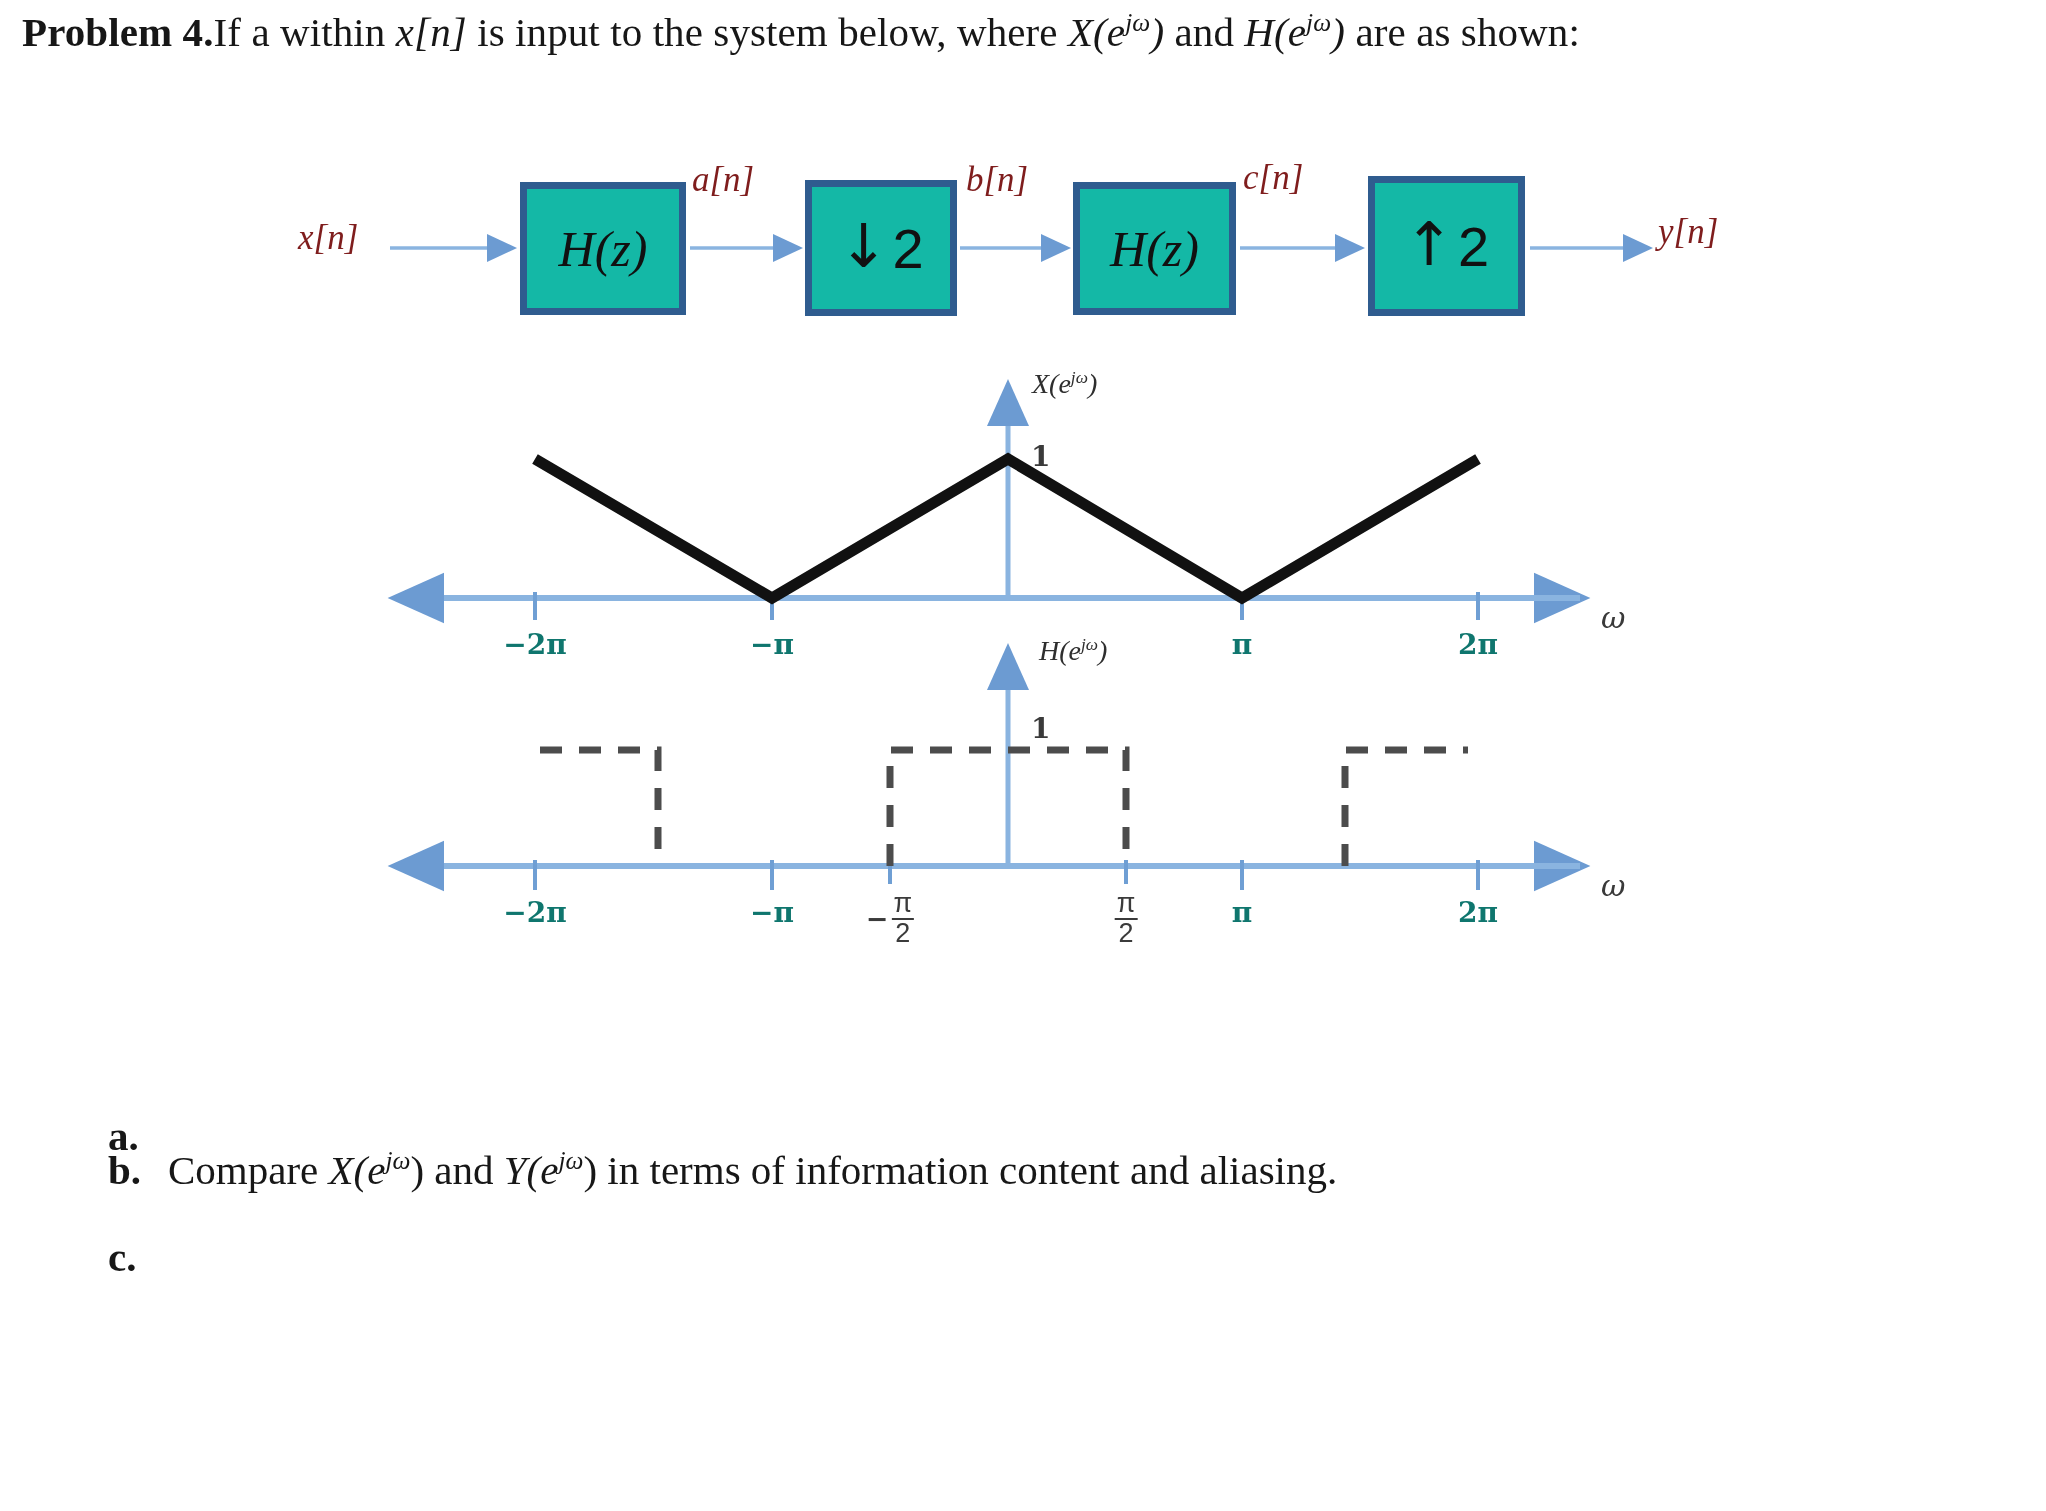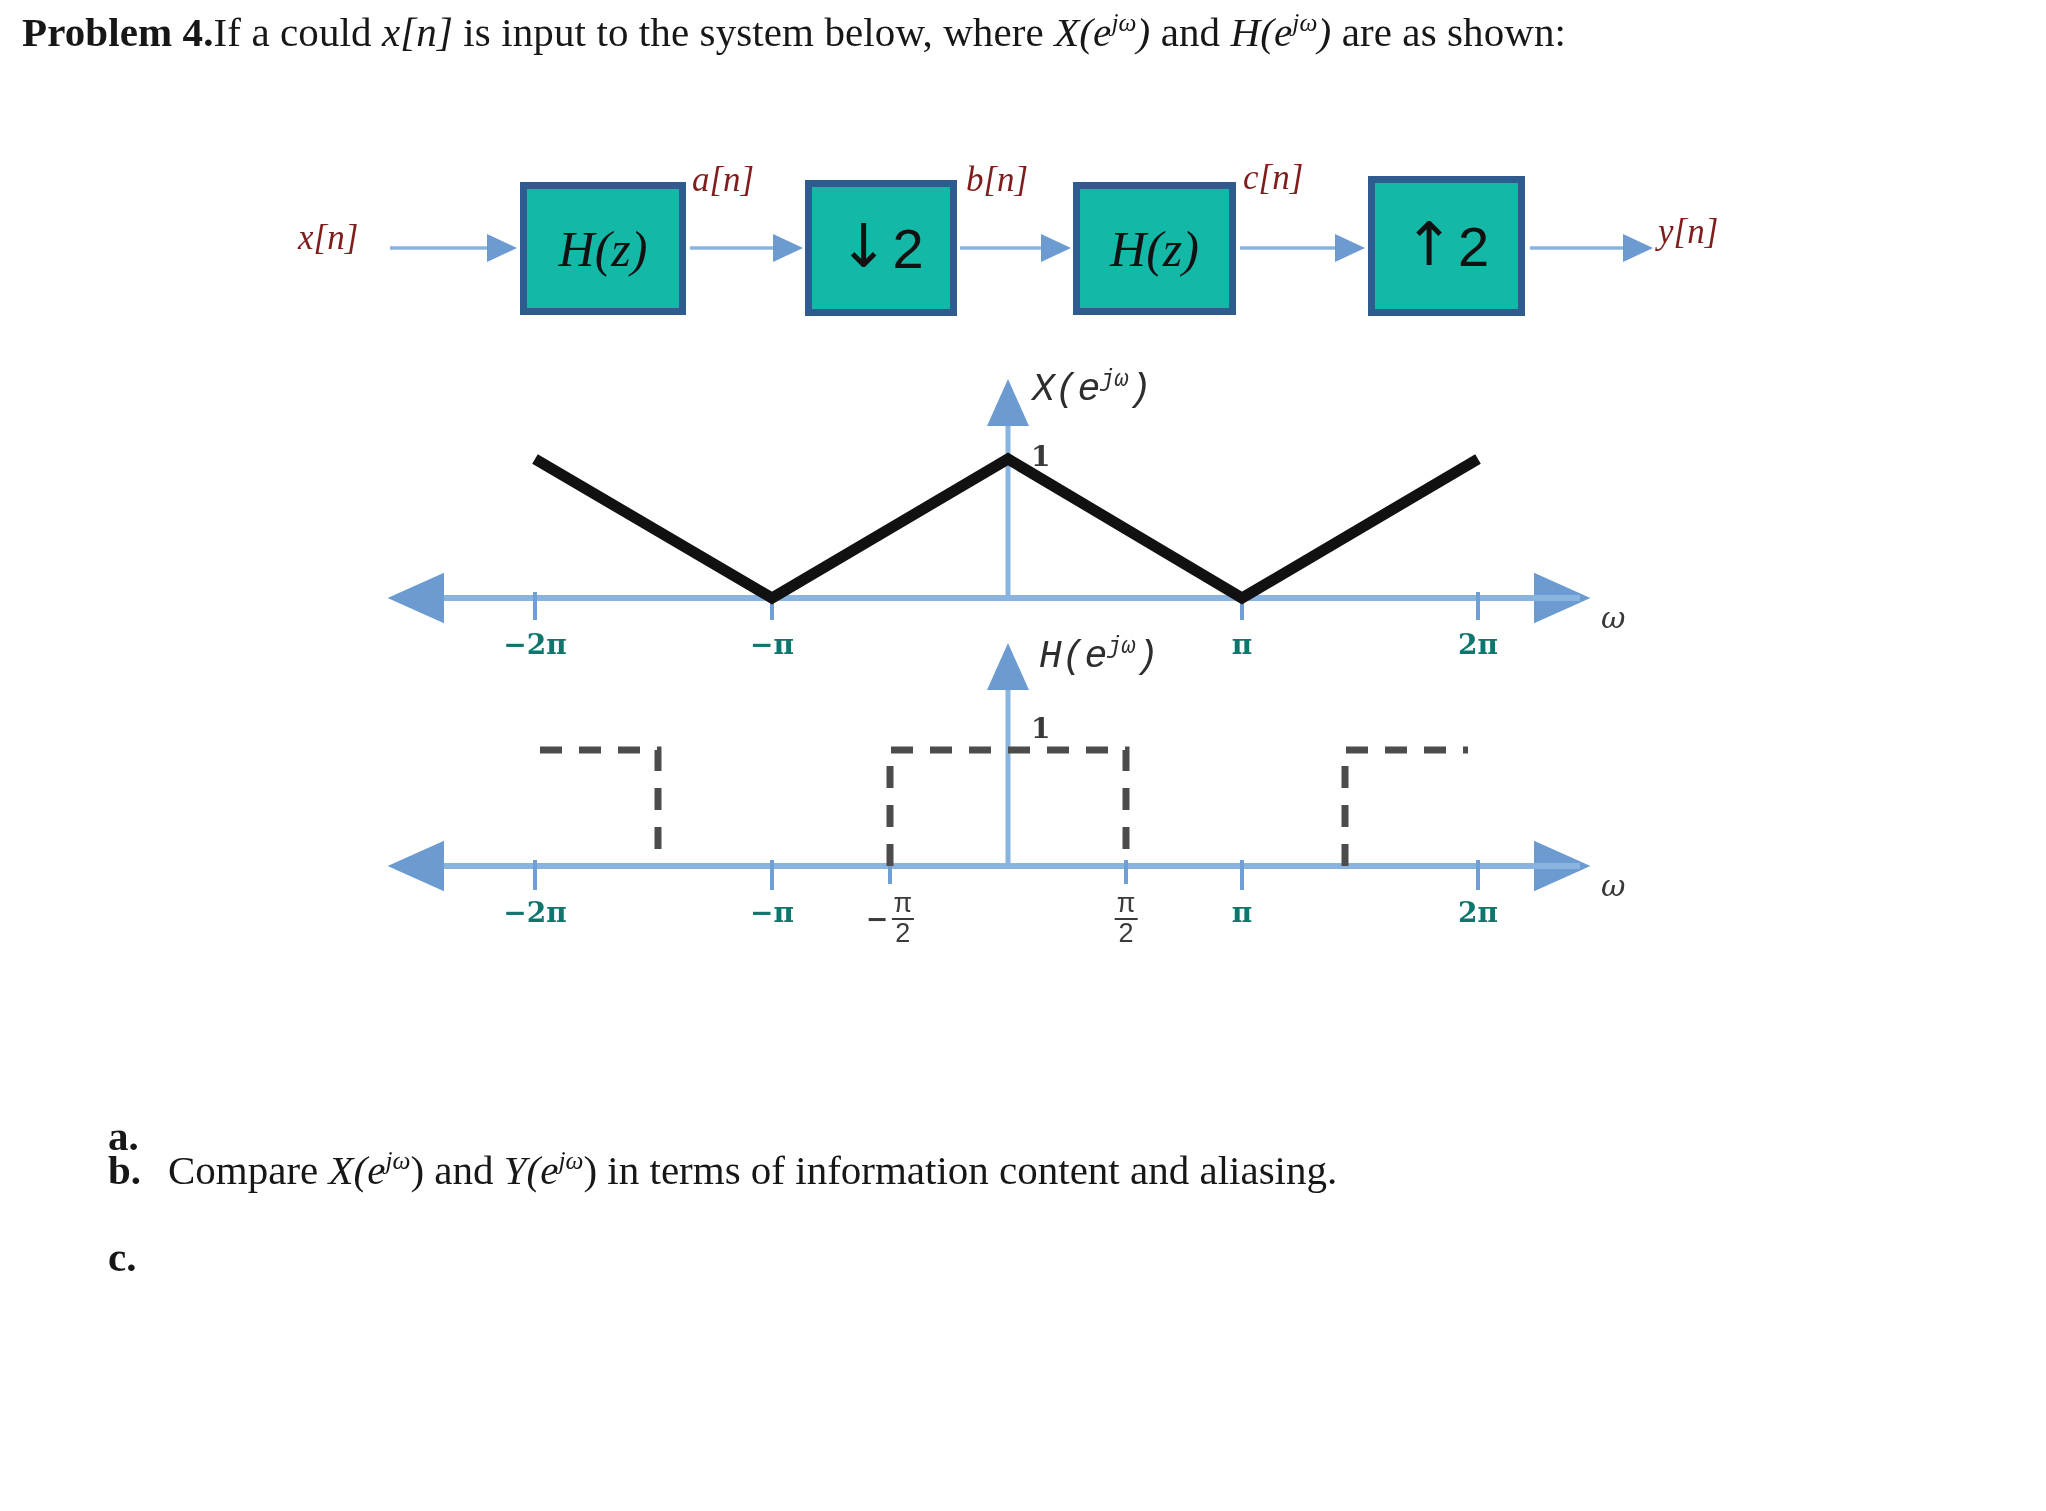--- a/index.html
+++ b/index.html
@@ -91,23 +91,23 @@
     width: 2046px; height: 1511px;
     pointer-events: none;
   }
   .plot-text {
     position: absolute;
     font-family: "Liberation Sans", sans-serif;
     color: #3b3b3b;
     white-space: nowrap;
   }
   .axis-name {
-    font-family: Liberation Mono, monospace;
+    font-family: Liberation Serif, serif;
     font-style: italic;
-    font-size: 38px;
+    font-size: 28px;
     color: #2e2e2e;
   }
   .tick-lab {
     font-family: "DejaVu Serif", serif;
     font-size: 28px;
     font-weight: 700;
     color: #0f766e;
     transform: translateX(-50%);
     text-align: center;
   }
@@ -155,21 +155,21 @@
     left: 0; top: 0;
     font-weight: 700;
   }
 </style>
 </head>
 <body>
 
 <div class="page">
 
   <div class="problem-stmt">
-    <b>Problem 4.</b><span>If a could </span><span class="mathi">x[n]</span><span> is input to the system below, where </span><span class="mathi">X(e</span><sup class="expo">jω</sup><span class="mathi">)</span><span> and </span><span class="mathi">H(e</span><sup class="expo">jω</sup><span class="mathi">)</span><span> are as shown:</span>
+    <b>Problem 4.</b><span>If a within </span><span class="mathi">x[n]</span><span> is input to the system below, where </span><span class="mathi">X(e</span><sup class="expo">jω</sup><span class="mathi">)</span><span> and </span><span class="mathi">H(e</span><sup class="expo">jω</sup><span class="mathi">)</span><span> are as shown:</span>
   </div>
 
   <div id="block-diagram">
 
     <svg width="2046" height="200" viewBox="0 0 2046 200" style="position:absolute;left:0;top:0;">
       <defs>
         <marker id="arrh" markerWidth="9" markerHeight="9" refX="7" refY="4.5" orient="auto">
           <path d="M0,0.6 L8.4,4.5 L0,8.4 Z" fill="#6c9bd2"></path>
         </marker>
       </defs>

